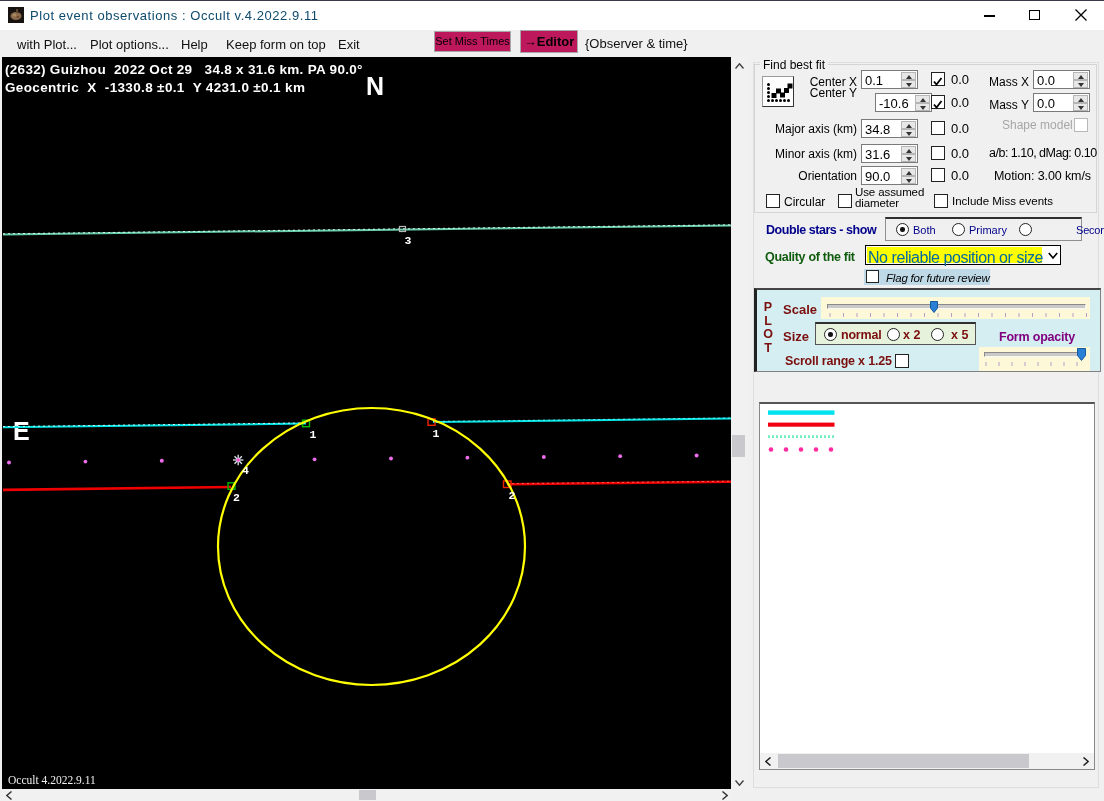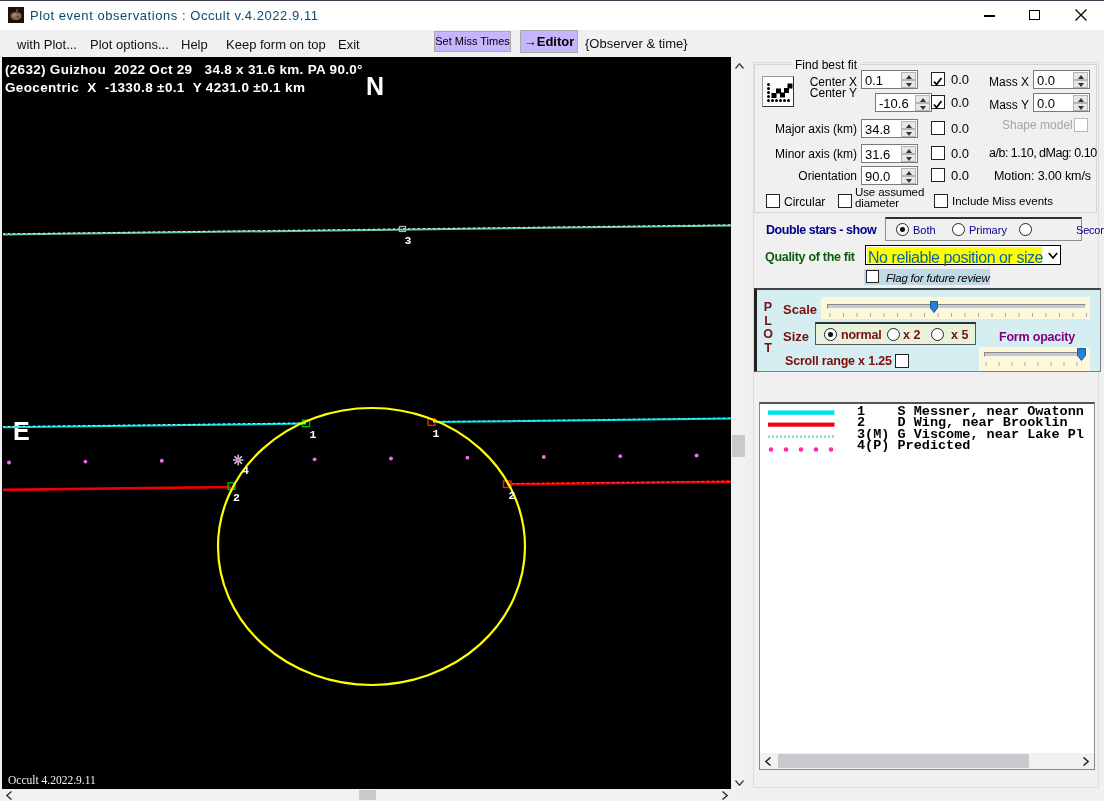--- a/index.html
+++ b/index.html
@@ -3,28 +3,28 @@
 <meta charset="utf-8">
 <style>
 html,body{margin:0;padding:0;}
 body{width:1104px;height:801px;position:relative;background:#f0f0f0;
   font-family:"Liberation Sans",sans-serif;overflow:hidden;}
 .abs{position:absolute;}
 .titlebar{left:0;top:0;width:1104px;height:30px;background:#fff;border-top:1px solid #3a3a4a;box-sizing:border-box;}
 .title-txt{left:30px;top:8px;font-size:13px;color:#0c4a6e;}
 .menubar{left:0;top:30px;width:1104px;height:27px;background:#f0f0f0;}
 .mi{top:7px;font-size:13px;color:#111;}
-.btn{box-sizing:border-box;background:#c4b5fd;border:1px solid #a8a8a8;font-size:11px;color:#000;text-align:center;}
+.btn{box-sizing:border-box;background:#be185d;border:1px solid #a8a8a8;font-size:11px;color:#000;text-align:center;}
 .plot{left:2px;top:57px;width:729px;height:732px;background:#000;}
 .vsb{left:731px;top:57px;width:15px;height:732px;background:#f1f1f1;}
 .hsb{left:2px;top:789px;width:731px;height:12px;background:#f1f1f1;}
 .sbthumb{background:#c9c9cd;}
 .panelborder{left:753px;top:62px;width:346px;height:726px;border:1px solid #dedede;box-sizing:border-box;}
 .gb{box-sizing:border-box;border:1px solid #d4d4d4;}
-.gblab{font-size:12px;color:#000;background:#f0f0f0;padding:0 3px;margin-left:32px;}
+.gblab{font-size:12px;color:#000;background:#f0f0f0;padding:0 3px;}
 .lab{font-size:12px;color:#000;white-space:nowrap;}
 .spin{box-sizing:border-box;border:1px solid #7a7a7a;background:#fff;width:57px;height:19px;}
 .spinval{position:absolute;left:3px;top:1.5px;font-size:13px;font-weight:normal;color:#000;}
 .spinbtns{position:absolute;right:1px;top:1px;width:15px;height:15px;}
 .sb{position:absolute;left:0;width:15px;height:8px;background:#e7e7e7;border:1px solid #b5b5b5;box-sizing:border-box;}
 .tri-up{position:absolute;left:3.5px;top:2px;width:0;height:0;border-left:3.5px solid transparent;border-right:3.5px solid transparent;border-bottom:4px solid #333;}
 .tri-dn{position:absolute;left:3.5px;top:2px;width:0;height:0;border-left:3.5px solid transparent;border-right:3.5px solid transparent;border-top:4px solid #333;}
 .cb{box-sizing:border-box;width:14px;height:14px;background:#fff;border:1.5px solid #222;}
 .radio{box-sizing:border-box;border-radius:50%;background:#fff;border:1.5px solid #222;width:13px;height:13px;}
 .rdot{position:absolute;left:3px;top:3px;width:4.5px;height:4.5px;border-radius:50%;background:#111;}
@@ -344,24 +344,20 @@
     <rect x="8" y="18.6" width="66.5" height="4.1" fill="#F00010"></rect>
     <path d="M8,32.7 L75,32.7" stroke="#72EFC0" stroke-width="2.8" stroke-dasharray="2,2" fill="none"></path>
     <g fill="#FF2BA0">
       <circle cx="11" cy="45.5" r="2.3"></circle>
         <circle cx="26" cy="45.5" r="2.3"></circle>
         <circle cx="41" cy="45.5" r="2.3"></circle>
         <circle cx="56" cy="45.5" r="2.3"></circle>
         <circle cx="71" cy="45.5" r="2.3"></circle>
     </g>
   </svg>
-  <pre style="position:absolute;left:97px;top:2px;margin:0;font-family:'Liberation Mono',monospace;font-size:13.5px;font-weight:bold;line-height:11.3px;color:#000;">1    S Messner, near Owatonn
-2    D Wing, near Brooklin
-3(M) G Viscome, near Lake Pl
-4(P) Predicted</pre>
   <div style="position:absolute;left:0px;top:349px;width:334px;height:16px;background:#f1f1f1;">
     <svg style="position:absolute;left:5px;top:4px;" width="6" height="9">
         <path d="M5.5,0.5 L0.8,4.5 L5.5,8.5" stroke="#202020" stroke-width="1.5" fill="none"></path>
       </svg>
     <svg style="position:absolute;right:5px;top:4px;" width="6" height="9">
         <path d="M0.5,0.5 L5.2,4.5 L0.5,8.5" stroke="#202020" stroke-width="1.5" fill="none"></path>
       </svg>
     <div class="sbthumb" style="position:absolute;left:18px;top:1px;width:251px;height:14px;"></div>
   </div>
 </div>

